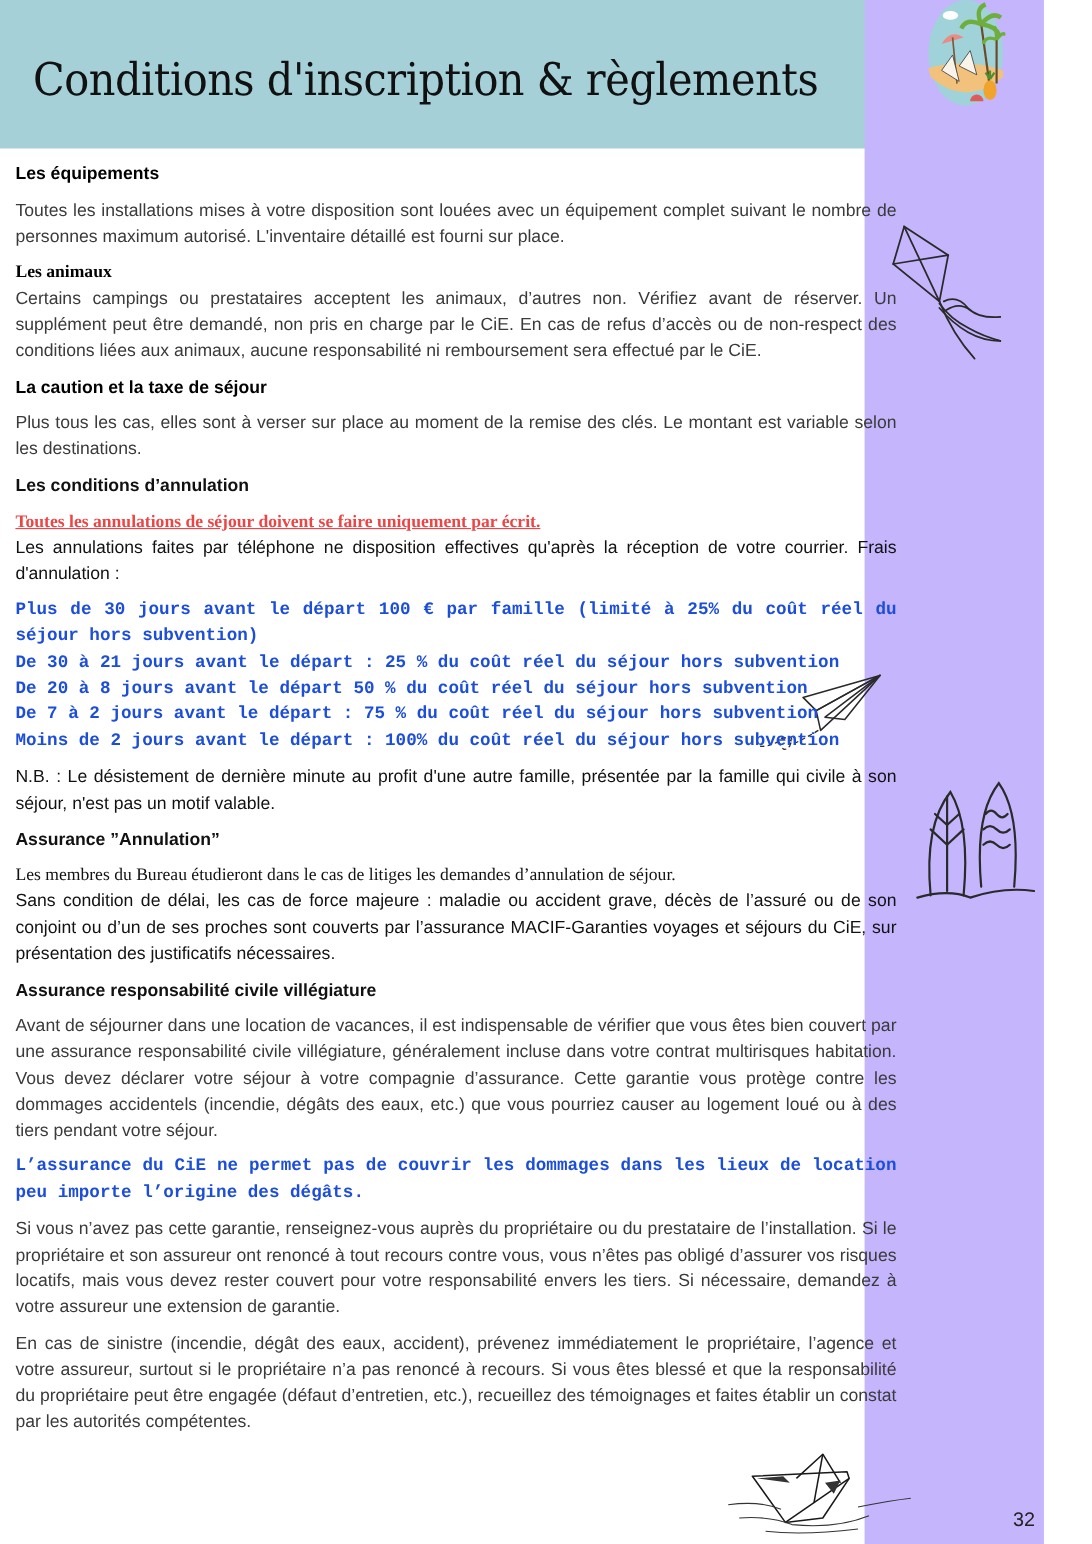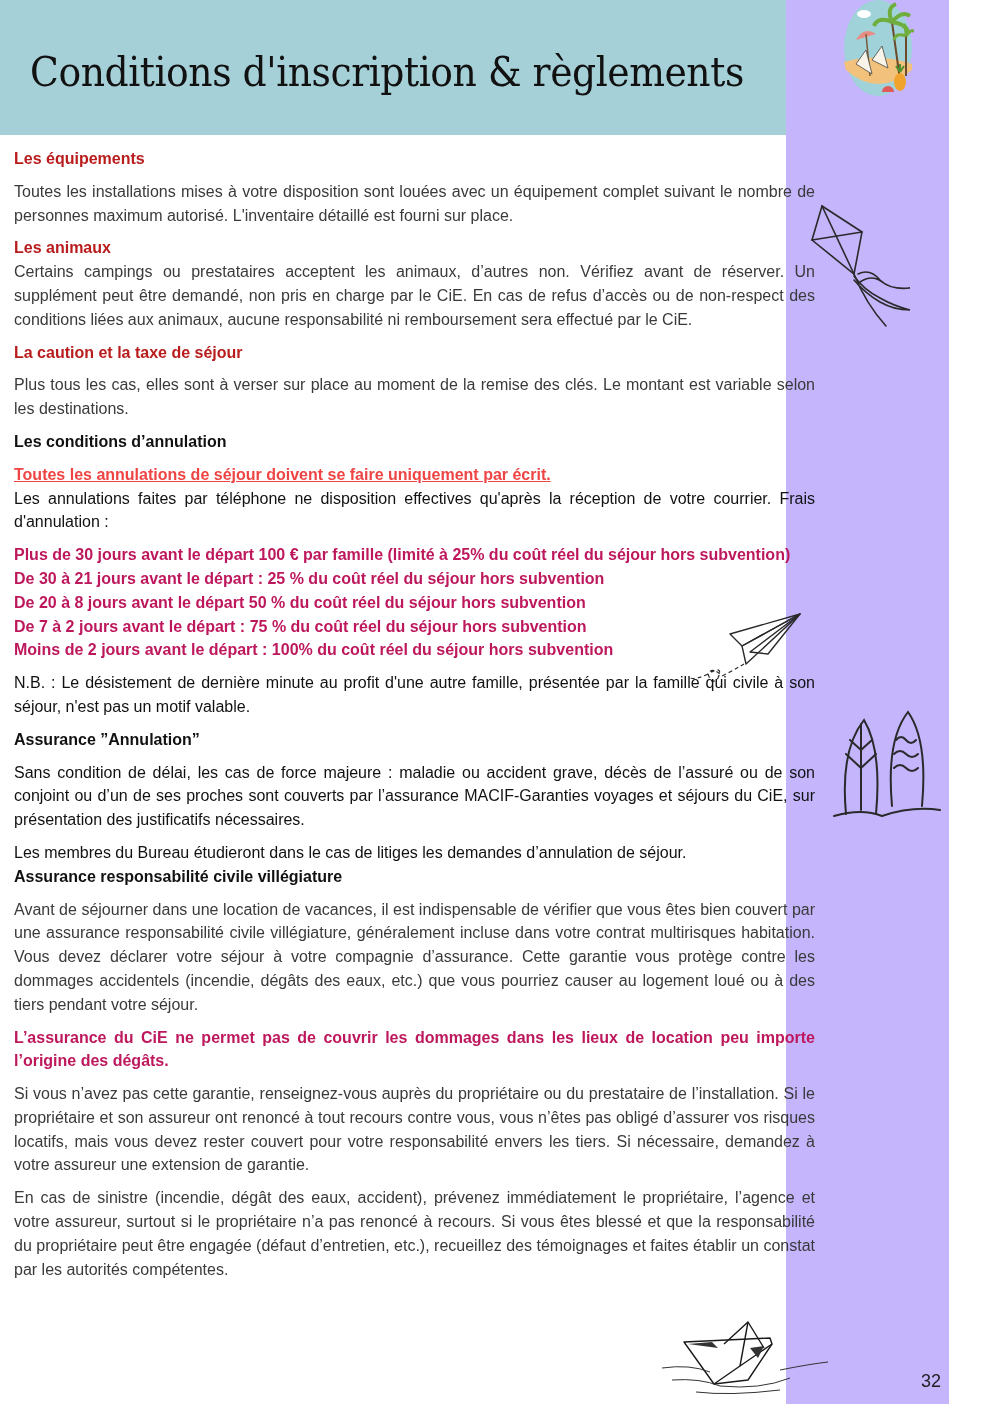--- a/index.html
+++ b/index.html
@@ -27,29 +27,29 @@
   .page-number {
     position: absolute; right: 8px; bottom: 12px;
     font-size: 18px; color: #222;
   }
   .content {
     position: absolute; left: 14px; top: 147px; width: 801px;
     font-size: 16px; line-height: 23.8px; color: #3a3a3a;
     text-align: justify;
   }
   .content p { margin: 0 0 9px 0; }
-  .h { font-weight: bold; color: #b91c1c; }
+  .h { font-weight: bold; color: #000000; }
   .h.dark { color: #111; }
   .dark { color: #111; }
-  .red { color: #be185d; font-weight: bold; }
+  .red { color: #1d4ed8; font-weight: bold; font-family: Liberation Mono, monospace; }
   .red-u { color: #ef4444; font-weight: bold; text-decoration: underline; }
   .fees p { margin: 0; }
   .fees { margin-bottom: 9px; }
   .deco { position: absolute; }
-  .tight { margin-bottom: 0 !important; }
+  .tight { margin-bottom: 0 !important; font-family: Liberation Serif, serif; }
 </style>
 </head>
 <body>
 
 <div class="header">
   <h1 class="title">Conditions d'inscription &amp; règlements</h1>
 </div>
 
 <div class="sidebar">
 
@@ -141,21 +141,21 @@
     <p class="red">Plus de 30 jours avant le départ 100 € par famille (limité à 25% du coût réel du séjour hors subvention)</p>
     <p class="red">De 30 à 21 jours avant le départ : 25 % du coût réel du séjour hors subvention</p>
     <p class="red">De 20 à 8 jours avant le départ 50 % du coût réel du séjour hors subvention</p>
     <p class="red">De 7 à 2 jours avant le départ : 75 % du coût réel du séjour hors subvention</p>
     <p class="red">Moins de 2 jours avant le départ : 100% du coût réel du séjour hors subvention</p>
   </div>
 
   <p class="dark">N.B. : Le désistement de dernière minute au profit d'une autre famille, présentée par la famille qui civile à son séjour, n'est pas un motif valable.</p>
 
   <p class="h dark">Assurance ”Annulation”</p>
+  <p class="dark tight">Les membres du Bureau étudieront dans le cas de litiges les demandes d’annulation de séjour.</p>
   <p class="dark">Sans condition de délai, les cas de force majeure : maladie ou accident grave, décès de l’assuré ou de son conjoint ou d’un de ses proches sont couverts par l’assurance MACIF-Garanties voyages et séjours du CiE, sur présentation des justificatifs nécessaires.</p>
-  <p class="dark tight">Les membres du Bureau étudieront dans le cas de litiges les demandes d’annulation de séjour.</p>
 
   <p class="h dark">Assurance responsabilité civile villégiature</p>
   <p>Avant de séjourner dans une location de vacances, il est indispensable de vérifier que vous êtes bien couvert par une assurance responsabilité civile villégiature, généralement incluse dans votre contrat multirisques habitation. Vous devez déclarer votre séjour à votre compagnie d’assurance. Cette garantie vous protège contre les dommages accidentels (incendie, dégâts des eaux, etc.) que vous pourriez causer au logement loué ou à des tiers pendant votre séjour.</p>
   <p class="red">L’assurance du CiE ne permet pas de couvrir les dommages dans les lieux de location peu importe l’origine des dégâts.</p>
   <p>Si vous n’avez pas cette garantie, renseignez-vous auprès du propriétaire ou du prestataire de l’installation. Si le propriétaire et son assureur ont renoncé à tout recours contre vous, vous n’êtes pas obligé d’assurer vos risques locatifs, mais vous devez rester couvert pour votre responsabilité envers les tiers. Si nécessaire, demandez à votre assureur une extension de garantie.</p>
   <p>En cas de sinistre (incendie, dégât des eaux, accident), prévenez immédiatement le propriétaire, l’agence et votre assureur, surtout si le propriétaire n’a pas renoncé à recours. Si vous êtes blessé et que la responsabilité du propriétaire peut être engagée (défaut d’entretien, etc.), recueillez des témoignages et faites établir un constat par les autorités compétentes.</p>
 </div>
 
 </body></html>

